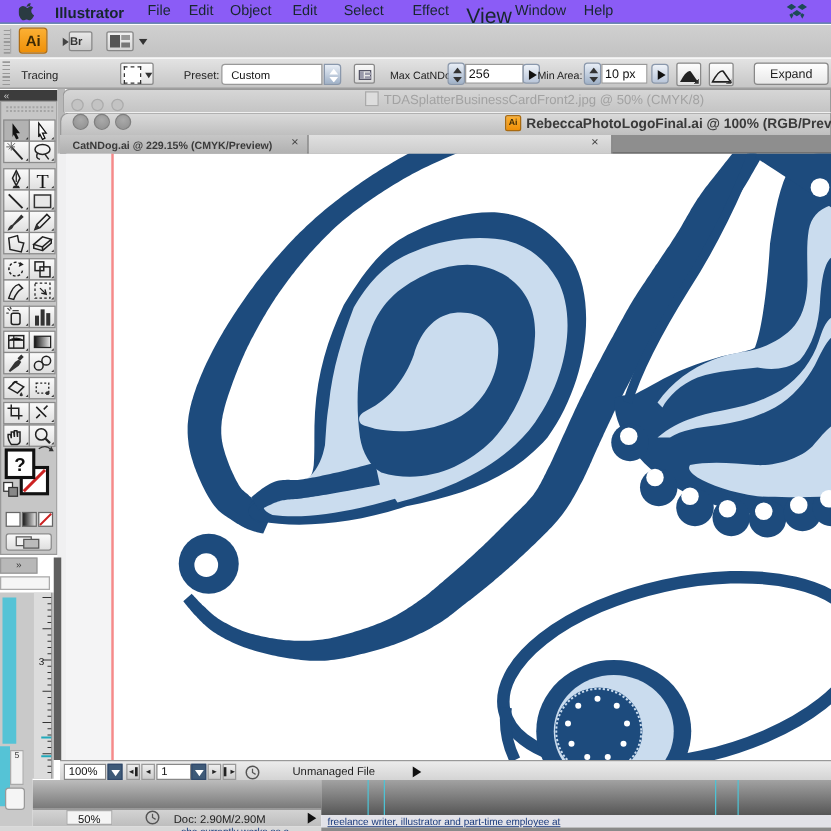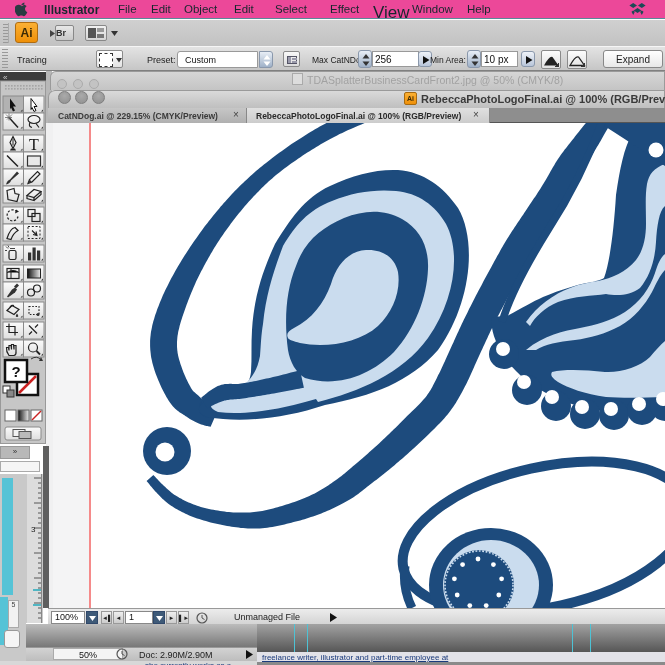--- a/index.html
+++ b/index.html
@@ -1,17 +1,17 @@
 <!DOCTYPE html>
 <html><head><meta charset="utf-8"><style>
 *{margin:0;padding:0;box-sizing:border-box}
 body{width:665px;height:665px;position:relative;font-family:"Liberation Sans",sans-serif;overflow:hidden;background:#fff}
 .abs{position:absolute}
 </style></head><body>
-<div class="abs" style="left:0;top:0;width:665px;height:19px;background:#ec4899;border-bottom:1px solid #5b8a99">
+<div class="abs" style="left:0;top:0;width:665px;height:19px;background:#8b5cf6;border-bottom:1px solid #5b8a99">
 <svg class="abs" style="left:15px;top:2px" width="13" height="15" viewBox="0 0 13 15">
       <path d="M9.4 0.4c-0.9 0.1-1.9 0.65-2.45 1.4-0.5 0.65-0.95 1.6-0.75 2.5 0.95 0 1.9-0.55 2.45-1.2 0.55-0.7 0.95-1.65 0.75-2.7zM12.3 10.2c-0.3 0.75-0.5 1.05-0.95 1.8-0.65 0.95-1.5 2.2-2.55 2.2-0.95 0-1.3-0.65-2.55-0.65-1.25 0-1.6 0.65-2.55 0.65-1.05 0-1.9-1.05-2.55-2.1-1.7-2.65-1.9-5.8-0.85-7.5 0.75-1.15 1.9-1.9 3.05-1.9 1.15 0 1.8 0.65 2.75 0.65 0.95 0 1.5-0.65 2.75-0.65 0.95 0 2 0.55 2.75 1.5-2.4 1.35-2 4.75 0.7 6z" fill="#2a3b42"></path>
     </svg>
 <div class="abs" style="left:44px;top:3px;font-weight:bold;font-size:12px;color:#17272e">Illustrator</div>
 <div class="abs" style="left:118px;top:3px;font-size:11.5px;color:#17272e">File</div>
 <div class="abs" style="left:151px;top:3px;font-size:11.5px;color:#17272e">Edit</div>
 <div class="abs" style="left:184px;top:3px;font-size:11.5px;color:#17272e">Object</div>
 <div class="abs" style="left:234px;top:3px;font-size:11.5px;color:#17272e">Edit</div>
 <div class="abs" style="left:275px;top:3px;font-size:11.5px;color:#17272e">Select</div>
 <div class="abs" style="left:330px;top:3px;font-size:11.5px;color:#17272e">Effect</div>
@@ -126,21 +126,20 @@
 <div class="abs" style="left:74.5px;top:90.5px;width:13px;height:13px;border-radius:50%;background:radial-gradient(circle at 50% 35%,#aaaaaa,#8f8f8f);border:1px solid #7f7f7f"></div>
 <div class="abs" style="left:91.5px;top:90.5px;width:13px;height:13px;border-radius:50%;background:radial-gradient(circle at 50% 35%,#aaaaaa,#8f8f8f);border:1px solid #7f7f7f"></div>
 <div class="abs" style="left:404px;top:92px;width:13px;height:13px;background:linear-gradient(#fbb034,#ef9008);border:1px solid #a86a10;border-radius:2px;color:#402c06;font-weight:bold;font-size:7px;text-align:center;line-height:12px">Ai</div>
 <div class="abs" style="left:421px;top:93px;font-size:11px;font-weight:bold;color:#3a3a3a;white-space:nowrap">RebeccaPhotoLogoFinal.ai @ 100% (RGB/Preview</div>
 <div class="abs" style="left:48px;top:108px;width:617px;height:15px;background:#8e8e8e;border-bottom:1px solid #555"></div>
 <div class="abs" style="left:48px;top:108px;width:199px;height:15px;background:linear-gradient(#c6c6c6,#b0b0b0);border-right:1px solid #888">
     <div class="abs" style="left:10px;top:2.5px;font-size:8.5px;font-weight:bold;color:#3a3a3a;white-space:nowrap">CatNDog.ai @ 229.15% (CMYK/Preview)</div>
     <div class="abs" style="left:185px;top:1px;font-size:10px;color:#444">×</div>
   </div>
 <div class="abs" style="left:247px;top:108px;width:243px;height:15px;background:linear-gradient(#e0e0e0,#cccccc);border-right:1px solid #888">
-    <div class="abs" style="left:9px;top:2.5px;font-size:8.5px;font-weight:bold;color:#2a2a2a;white-space:nowrap">RebeccaPhotoLogoFinal.ai @ 100% (RGB/Preview)</div>
     <div class="abs" style="left:226px;top:1px;font-size:10px;color:#444">×</div>
   </div>
 <div class="abs" style="left:53px;top:123px;width:612px;height:485px;background:#fff;overflow:hidden"></div>
 <svg width="612" height="485" viewBox="53 123 612 485" style="position:absolute;left:53px;top:123px">
     <path d="M 592.7 114.4 L 592.1 115.2 L 591.2 116.3 L 590.3 117.4 L 589.2 118.8 L 588.0 120.2 L 586.8 121.7 L 585.5 123.4 L 584.2 125.0 L 582.8 126.7 L 581.4 128.5 L 580.0 130.2 L 578.7 131.9 L 577.4 133.6 L 576.2 135.1 L 575.0 136.6 L 573.8 138.2 L 572.5 139.7 L 571.3 141.3 L 570.0 142.9 L 568.7 144.5 L 567.4 146.2 L 566.1 147.9 L 564.7 149.6 L 563.4 151.4 L 562.0 153.3 L 560.7 155.1 L 559.4 157.1 L 558.0 159.0 L 556.7 161.1 L 555.4 163.1 L 554.2 165.2 L 552.9 167.2 L 551.8 169.3 L 550.6 171.3 L 549.4 173.4 L 548.3 175.4 L 547.1 177.4 L 546.0 179.4 L 544.9 181.3 L 543.7 183.3 L 542.6 185.1 L 541.4 187.0 L 540.2 188.9 L 539.0 190.8 L 537.7 192.8 L 536.5 194.7 L 535.2 196.7 L 533.8 198.6 L 532.5 200.6 L 531.2 202.6 L 529.8 204.6 L 528.5 206.5 L 527.2 208.5 L 525.9 210.5 L 524.5 212.4 L 523.3 214.4 L 522.0 216.2 L 520.8 218.1 L 519.6 219.9 L 518.3 221.8 L 517.1 223.6 L 515.9 225.5 L 514.6 227.3 L 513.4 229.2 L 512.1 231.1 L 510.9 233.0 L 509.6 234.9 L 508.4 236.9 L 507.2 238.8 L 506.0 240.8 L 504.8 242.8 L 503.6 244.8 L 502.5 246.7 L 501.4 248.6 L 500.3 250.5 L 499.3 252.4 L 498.3 254.3 L 497.2 256.1 L 496.2 258.0 L 495.2 259.8 L 494.2 261.6 L 493.2 263.5 L 492.2 265.3 L 491.2 267.2 L 490.2 269.1 L 489.1 271.0 L 488.0 273.0 L 486.9 275.0 L 485.8 277.0 L 484.7 279.1 L 483.6 281.1 L 482.5 283.2 L 481.5 285.2 L 480.4 287.3 L 479.3 289.3 L 478.2 291.3 L 477.2 293.3 L 476.1 295.3 L 475.1 297.3 L 474.1 299.2 L 473.2 301.1 L 472.2 303.0 L 471.2 304.9 L 470.3 306.8 L 469.3 308.6 L 468.4 310.5 L 467.5 312.4 L 466.6 314.2 L 465.7 316.1 L 464.7 318.0 L 463.8 319.8 L 462.9 321.7 L 462.0 323.6 L 461.1 325.5 L 460.2 327.4 L 459.3 329.3 L 458.5 331.2 L 457.6 333.1 L 456.7 335.0 L 455.9 336.8 L 455.0 338.7 L 454.2 340.6 L 453.4 342.4 L 452.5 344.3 L 451.7 346.1 L 450.8 348.0 L 449.9 349.9 L 449.1 351.8 L 448.2 353.7 L 447.4 355.6 L 446.5 357.5 L 445.7 359.3 L 444.9 361.2 L 444.0 363.0 L 443.2 364.8 L 442.4 366.6 L 441.6 368.3 L 440.8 370.0 L 440.0 371.7 L 439.1 373.4 L 438.2 375.1 L 437.3 376.9 L 436.5 378.7 L 435.6 380.4 L 434.8 382.1 L 433.9 383.7 L 433.1 385.3 L 432.3 386.9 L 431.4 388.4 L 430.6 389.9 L 429.7 391.3 L 428.8 392.8 L 427.8 394.1 L 426.9 395.5 L 425.8 396.9 L 424.7 398.2 L 423.5 399.6 L 422.2 401.0 L 420.9 402.5 L 419.5 403.9 L 418.0 405.4 L 416.5 406.9 L 415.0 408.4 L 413.4 409.9 L 411.8 411.4 L 410.3 413.0 L 408.7 414.5 L 407.1 416.1 L 405.7 417.6 L 404.2 419.0 L 402.7 420.5 L 401.2 422.0 L 399.7 423.5 L 398.3 425.0 L 396.8 426.4 L 395.3 427.9 L 393.8 429.3 L 392.4 430.7 L 391.0 432.1 L 389.6 433.5 L 388.2 434.8 L 386.9 436.1 L 385.6 437.3 L 384.3 438.5 L 383.1 439.6 L 381.9 440.7 L 380.8 441.8 L 379.6 442.9 L 378.5 443.9 L 377.4 445.0 L 376.3 446.0 L 375.1 447.0 L 374.0 448.0 L 372.9 449.0 L 371.7 450.1 L 370.6 451.1 L 369.4 452.1 L 368.2 453.2 L 367.1 454.2 L 365.9 455.2 L 364.8 456.2 L 363.6 457.2 L 362.5 458.2 L 361.3 459.2 L 360.1 460.2 L 359.0 461.2 L 357.8 462.2 L 356.6 463.2 L 355.4 464.2 L 354.2 465.3 L 352.9 466.3 L 351.6 467.4 L 350.4 468.5 L 349.2 469.5 L 348.0 470.5 L 346.9 471.5 L 345.7 472.4 L 344.6 473.4 L 343.5 474.3 L 342.3 475.3 L 341.2 476.2 L 340.0 477.1 L 338.7 478.0 L 337.4 479.0 L 336.0 480.0 L 334.5 481.0 L 333.0 482.1 L 331.4 483.2 L 329.8 484.3 L 328.2 485.4 L 326.5 486.4 L 324.9 487.5 L 323.2 488.6 L 321.5 489.6 L 319.8 490.6 L 318.1 491.6 L 316.4 492.5 L 314.7 493.4 L 312.9 494.3 L 311.2 495.1 L 309.4 496.0 L 307.6 496.8 L 305.8 497.5 L 304.0 498.3 L 302.1 499.0 L 300.2 499.8 L 298.3 500.5 L 296.4 501.2 L 294.4 501.9 L 292.5 502.5 L 290.4 503.2 L 288.4 503.9 L 286.3 504.5 L 284.1 505.2 L 282.0 505.9 L 279.8 506.5 L 277.6 507.2 L 275.3 507.8 L 273.1 508.4 L 270.9 509.0 L 268.7 509.5 L 266.6 510.0 L 264.4 510.5 L 262.3 510.9 L 260.2 511.2 L 258.2 511.5 L 256.1 511.8 L 254.1 512.0 L 252.0 512.2 L 250.0 512.4 L 247.9 512.5 L 245.8 512.6 L 243.7 512.6 L 241.7 512.6 L 239.6 512.6 L 237.5 512.6 L 235.3 512.5 L 233.2 512.4 L 231.1 512.2 L 228.9 512.1 L 226.8 511.9 L 224.6 511.6 L 222.4 511.3 L 220.1 511.0 L 217.9 510.6 L 215.7 510.3 L 213.4 509.8 L 211.2 509.4 L 209.0 508.9 L 206.9 508.4 L 204.8 507.9 L 202.8 507.4 L 200.8 506.9 L 198.9 506.3 L 197.1 505.7 L 195.3 505.1 L 193.6 504.5 L 191.9 503.8 L 190.2 503.1 L 188.6 502.4 L 187.0 501.7 L 185.4 500.9 L 183.9 500.2 L 182.4 499.4 L 181.0 498.6 L 179.6 497.9 L 178.2 497.1 L 176.9 496.3 L 175.7 495.6 L 174.6 494.9 L 173.6 494.2 L 172.6 493.4 L 171.6 492.7 L 170.7 491.9 L 169.7 491.1 L 168.8 490.3 L 167.9 489.5 L 167.0 488.7 L 166.2 487.9 L 165.3 487.1 L 164.4 486.2 L 163.5 485.4 L 162.6 484.6 L 161.8 483.9 L 161.0 483.0 L 160.1 482.2 L 159.3 481.3 L 158.5 480.5 L 157.7 479.6 L 156.9 478.8 L 156.2 478.0 L 155.5 477.3 L 154.9 476.6 L 154.3 476.0 L 153.8 475.5 L 153.4 475.0 L 146.6 481.0 L 147.0 481.4 L 147.4 482.0 L 147.9 482.6 L 148.5 483.3 L 149.2 484.1 L 149.8 485.0 L 150.6 485.9 L 151.4 486.8 L 152.2 487.8 L 153.0 488.7 L 153.9 489.7 L 154.7 490.7 L 155.6 491.7 L 156.5 492.6 L 157.3 493.4 L 158.1 494.3 L 159.0 495.2 L 159.8 496.1 L 160.7 497.0 L 161.7 497.9 L 162.6 498.9 L 163.7 499.8 L 164.7 500.8 L 165.9 501.8 L 167.1 502.8 L 168.3 503.8 L 169.7 504.7 L 171.1 505.7 L 172.5 506.6 L 173.9 507.5 L 175.4 508.4 L 177.0 509.3 L 178.6 510.2 L 180.2 511.1 L 181.9 511.9 L 183.7 512.8 L 185.5 513.7 L 187.3 514.5 L 189.2 515.4 L 191.1 516.2 L 193.1 516.9 L 195.1 517.7 L 197.1 518.4 L 199.3 519.1 L 201.4 519.8 L 203.7 520.5 L 205.9 521.1 L 208.2 521.8 L 210.6 522.4 L 212.9 523.0 L 215.3 523.6 L 217.7 524.1 L 220.1 524.6 L 222.4 525.1 L 224.8 525.5 L 227.1 525.9 L 229.4 526.3 L 231.6 526.7 L 233.9 527.0 L 236.2 527.3 L 238.5 527.6 L 240.8 527.9 L 243.1 528.1 L 245.5 528.3 L 247.8 528.5 L 250.2 528.6 L 252.6 528.6 L 255.0 528.6 L 257.4 528.6 L 259.8 528.5 L 262.3 528.3 L 264.8 528.0 L 267.3 527.7 L 269.8 527.3 L 272.3 526.9 L 274.8 526.5 L 277.2 526.0 L 279.7 525.5 L 282.1 524.9 L 284.5 524.4 L 286.8 523.8 L 289.1 523.2 L 291.4 522.7 L 293.6 522.1 L 295.8 521.6 L 298.0 521.0 L 300.2 520.4 L 302.4 519.8 L 304.5 519.2 L 306.6 518.5 L 308.8 517.8 L 310.9 517.1 L 313.0 516.4 L 315.1 515.7 L 317.1 515.0 L 319.2 514.2 L 321.3 513.4 L 323.3 512.6 L 325.4 511.7 L 327.5 510.8 L 329.6 509.9 L 331.6 509.0 L 333.7 508.0 L 335.7 507.0 L 337.7 506.1 L 339.7 505.1 L 341.6 504.1 L 343.5 503.1 L 345.3 502.1 L 347.1 501.0 L 348.9 500.0 L 350.6 499.0 L 352.3 498.0 L 353.9 496.9 L 355.5 495.8 L 357.0 494.7 L 358.5 493.7 L 359.9 492.6 L 361.3 491.6 L 362.6 490.5 L 363.8 489.5 L 365.1 488.5 L 366.3 487.5 L 367.5 486.6 L 368.6 485.7 L 369.8 484.7 L 371.1 483.8 L 372.4 482.8 L 373.6 481.8 L 374.9 480.8 L 376.2 479.9 L 377.4 478.9 L 378.7 477.9 L 379.9 476.9 L 381.2 475.9 L 382.4 474.9 L 383.7 473.9 L 384.9 472.9 L 386.2 471.9 L 387.4 470.9 L 388.7 469.9 L 389.9 468.9 L 391.1 467.9 L 392.3 466.9 L 393.6 465.9 L 394.8 464.9 L 396.0 463.8 L 397.2 462.8 L 398.5 461.7 L 399.8 460.6 L 401.1 459.5 L 402.4 458.4 L 403.8 457.2 L 405.1 455.9 L 406.6 454.7 L 408.0 453.4 L 409.5 452.1 L 411.0 450.7 L 412.6 449.3 L 414.1 447.9 L 415.7 446.4 L 417.3 445.0 L 418.9 443.5 L 420.5 442.0 L 422.1 440.5 L 423.7 439.0 L 425.3 437.4 L 426.9 435.9 L 428.4 434.5 L 429.9 433.0 L 431.4 431.5 L 433.0 430.0 L 434.6 428.4 L 436.2 426.8 L 437.9 425.1 L 439.5 423.4 L 441.2 421.7 L 442.8 420.0 L 444.4 418.2 L 446.0 416.3 L 447.6 414.4 L 449.1 412.5 L 450.6 410.6 L 452.0 408.6 L 453.3 406.7 L 454.6 404.8 L 455.8 402.9 L 456.9 401.1 L 458.0 399.2 L 459.1 397.3 L 460.1 395.5 L 461.1 393.7 L 462.1 391.9 L 463.0 390.2 L 463.9 388.4 L 464.9 386.6 L 465.9 384.7 L 466.9 382.8 L 467.8 380.8 L 468.7 378.9 L 469.6 376.9 L 470.5 375.0 L 471.4 373.1 L 472.2 371.2 L 473.1 369.3 L 473.9 367.4 L 474.7 365.5 L 475.5 363.7 L 476.3 361.9 L 477.2 360.0 L 478.0 358.2 L 478.9 356.3 L 479.7 354.4 L 480.6 352.6 L 481.4 350.7 L 482.3 348.9 L 483.1 347.0 L 484.0 345.2 L 484.8 343.4 L 485.7 341.5 L 486.5 339.7 L 487.4 337.9 L 488.2 336.1 L 489.1 334.3 L 489.9 332.5 L 490.8 330.6 L 491.7 328.8 L 492.6 327.0 L 493.5 325.2 L 494.4 323.4 L 495.3 321.6 L 496.2 319.8 L 497.1 318.0 L 498.0 316.1 L 499.0 314.3 L 499.9 312.4 L 500.9 310.6 L 501.9 308.7 L 502.9 306.8 L 503.9 304.9 L 504.9 302.9 L 506.0 300.9 L 507.0 298.9 L 508.1 296.9 L 509.2 294.9 L 510.3 292.9 L 511.4 290.9 L 512.5 288.8 L 513.6 286.8 L 514.7 284.8 L 515.7 282.8 L 516.8 280.8 L 517.8 278.9 L 518.8 276.9 L 519.8 275.0 L 520.7 273.1 L 521.7 271.2 L 522.6 269.3 L 523.5 267.5 L 524.4 265.7 L 525.3 263.9 L 526.2 262.1 L 527.1 260.4 L 528.1 258.6 L 529.0 256.9 L 530.0 255.2 L 531.0 253.4 L 532.1 251.7 L 533.2 250.0 L 534.3 248.2 L 535.5 246.5 L 536.7 244.7 L 537.9 242.9 L 539.1 241.1 L 540.4 239.3 L 541.6 237.4 L 542.9 235.5 L 544.2 233.6 L 545.5 231.6 L 546.7 229.6 L 548.0 227.7 L 549.2 225.7 L 550.5 223.8 L 551.8 221.8 L 553.0 219.7 L 554.3 217.7 L 555.6 215.6 L 556.9 213.6 L 558.2 211.5 L 559.5 209.4 L 560.8 207.3 L 562.0 205.2 L 563.3 203.1 L 564.6 201.0 L 565.8 198.8 L 567.0 196.7 L 568.2 194.5 L 569.4 192.4 L 570.5 190.3 L 571.6 188.2 L 572.7 186.1 L 573.8 184.1 L 574.8 182.1 L 575.9 180.2 L 576.9 178.3 L 577.9 176.5 L 579.0 174.7 L 580.0 173.0 L 581.0 171.2 L 582.1 169.5 L 583.2 167.8 L 584.3 166.1 L 585.4 164.5 L 586.6 162.8 L 587.7 161.1 L 588.9 159.4 L 590.1 157.6 L 591.2 155.9 L 592.4 154.2 L 593.6 152.4 L 594.7 150.6 L 595.8 148.9 L 596.9 147.1 L 598.1 145.2 L 599.2 143.3 L 600.3 141.4 L 601.4 139.4 L 602.5 137.5 L 603.6 135.6 L 604.6 133.8 L 605.6 132.1 L 606.5 130.5 L 607.4 129.0 L 608.1 127.7 L 608.7 126.6 L 609.3 125.6 Z" fill="#1d4b7d"></path>
     <circle cx="167" cy="451" r="24" fill="#1d4b7d"></circle>
     <circle cx="165" cy="452" r="9.5" fill="#fff"></circle>
     <path d="M 372.6 101.2 L 370.9 102.0 L 369.0 102.9 L 366.6 103.9 L 364.0 105.1 L 361.1 106.4 L 358.0 107.8 L 354.7 109.3 L 351.4 110.8 L 348.1 112.3 L 344.7 113.9 L 341.4 115.4 L 338.2 116.9 L 335.2 118.4 L 332.4 119.9 L 329.8 121.2 L 327.2 122.6 L 324.7 123.9 L 322.2 125.3 L 319.8 126.6 L 317.4 128.0 L 315.0 129.3 L 312.7 130.7 L 310.4 132.1 L 308.0 133.5 L 305.7 134.9 L 303.4 136.4 L 301.1 137.9 L 298.7 139.4 L 296.3 140.9 L 293.9 142.5 L 291.5 144.1 L 289.1 145.8 L 286.7 147.5 L 284.3 149.2 L 281.9 150.9 L 279.6 152.6 L 277.2 154.3 L 274.9 156.0 L 272.6 157.8 L 270.4 159.5 L 268.2 161.2 L 266.0 162.9 L 263.9 164.5 L 261.9 166.2 L 259.9 167.8 L 257.9 169.5 L 256.0 171.1 L 254.1 172.8 L 252.2 174.4 L 250.4 176.1 L 248.6 177.7 L 246.8 179.4 L 245.0 181.0 L 243.3 182.7 L 241.6 184.3 L 239.8 186.0 L 238.1 187.7 L 236.4 189.4 L 234.8 191.1 L 233.2 192.8 L 231.5 194.5 L 230.0 196.2 L 228.4 197.9 L 226.8 199.7 L 225.3 201.4 L 223.8 203.1 L 222.2 204.9 L 220.7 206.6 L 219.2 208.4 L 217.7 210.2 L 216.2 212.0 L 214.8 213.8 L 213.3 215.6 L 211.8 217.4 L 210.4 219.2 L 208.9 221.0 L 207.5 222.9 L 206.0 224.7 L 204.6 226.6 L 203.2 228.5 L 201.8 230.5 L 200.3 232.4 L 198.9 234.4 L 197.5 236.4 L 196.1 238.4 L 194.6 240.5 L 193.2 242.6 L 191.7 244.7 L 190.3 246.8 L 188.9 249.0 L 187.4 251.2 L 186.0 253.4 L 184.6 255.6 L 183.2 257.8 L 181.8 260.0 L 180.5 262.2 L 179.1 264.4 L 177.9 266.6 L 176.6 268.8 L 175.3 271.0 L 174.1 273.2 L 172.9 275.4 L 171.7 277.6 L 170.5 279.8 L 169.4 282.0 L 168.3 284.2 L 167.2 286.4 L 166.1 288.6 L 165.0 290.8 L 164.0 292.9 L 163.0 295.1 L 162.1 297.3 L 161.2 299.4 L 160.3 301.6 L 159.4 303.7 L 158.6 305.9 L 157.7 308.0 L 156.9 310.2 L 156.2 312.4 L 155.4 314.6 L 154.7 316.7 L 154.1 318.9 L 153.4 321.0 L 152.9 323.1 L 152.3 325.3 L 151.9 327.4 L 151.5 329.4 L 151.1 331.3 L 150.8 333.3 L 150.6 335.2 L 150.4 337.1 L 150.2 339.0 L 150.1 340.8 L 150.1 342.7 L 150.1 344.5 L 150.1 346.3 L 150.2 348.1 L 150.3 349.9 L 150.5 351.7 L 150.7 353.5 L 150.9 355.5 L 151.2 357.4 L 151.6 359.3 L 152.0 361.1 L 152.4 363.0 L 152.9 364.8 L 153.4 366.6 L 154.0 368.4 L 154.5 370.2 L 155.1 371.9 L 155.7 373.7 L 156.4 375.4 L 157.0 377.1 L 157.7 378.8 L 158.4 380.5 L 159.2 382.3 L 160.0 384.2 L 160.8 386.0 L 161.7 387.9 L 162.6 389.7 L 163.5 391.5 L 164.4 393.3 L 165.4 395.1 L 166.4 396.9 L 167.4 398.5 L 168.4 400.2 L 169.4 401.7 L 170.5 403.3 L 171.6 404.8 L 172.8 406.2 L 174.0 407.5 L 175.2 408.7 L 176.4 409.8 L 177.6 410.8 L 178.7 411.6 L 179.8 412.4 L 180.8 413.0 L 181.6 413.6 L 182.5 414.1 L 183.2 414.5 L 183.8 414.9 L 184.5 415.3 L 185.3 415.9 L 186.2 416.5 L 187.1 417.1 L 188.0 417.7 L 188.9 418.3 L 189.8 418.9 L 190.8 419.4 L 191.7 420.0 L 192.7 420.5 L 193.7 421.1 L 194.6 421.6 L 195.6 422.1 L 196.6 422.6 L 197.7 423.1 L 198.8 423.5 L 200.0 424.0 L 201.1 424.4 L 202.3 424.8 L 203.4 425.1 L 204.5 425.4 L 205.5 425.7 L 206.5 425.9 L 207.4 426.1 L 208.3 426.3 L 209.0 426.5 L 209.7 426.6 L 210.2 426.7 L 210.6 426.8 L 217.4 411.2 L 216.9 410.9 L 216.3 410.6 L 215.7 410.2 L 215.0 409.7 L 214.3 409.3 L 213.6 408.8 L 212.9 408.3 L 212.1 407.8 L 211.4 407.3 L 210.7 406.8 L 210.0 406.3 L 209.4 405.8 L 208.8 405.4 L 208.3 404.9 L 207.8 404.5 L 207.2 404.0 L 206.6 403.5 L 206.1 402.9 L 205.5 402.4 L 204.8 401.8 L 204.2 401.2 L 203.6 400.6 L 203.0 400.0 L 202.3 399.3 L 201.6 398.7 L 201.0 398.0 L 200.3 397.4 L 199.5 396.7 L 198.6 395.8 L 197.7 395.0 L 196.8 394.3 L 196.1 393.7 L 195.4 393.1 L 194.8 392.6 L 194.3 392.1 L 193.8 391.7 L 193.4 391.3 L 193.1 390.9 L 192.7 390.4 L 192.3 389.9 L 192.0 389.4 L 191.5 388.7 L 191.0 387.9 L 190.4 386.8 L 189.7 385.6 L 189.0 384.3 L 188.3 382.9 L 187.6 381.5 L 186.9 380.0 L 186.1 378.4 L 185.4 376.8 L 184.7 375.3 L 184.1 373.7 L 183.4 372.2 L 182.9 370.7 L 182.3 369.2 L 181.8 367.8 L 181.3 366.3 L 180.8 364.9 L 180.3 363.5 L 179.9 362.1 L 179.5 360.7 L 179.1 359.4 L 178.7 358.0 L 178.4 356.7 L 178.1 355.4 L 177.9 354.2 L 177.6 352.9 L 177.5 351.7 L 177.3 350.5 L 177.2 349.2 L 177.1 347.9 L 177.0 346.7 L 177.0 345.5 L 177.0 344.3 L 177.0 343.1 L 177.0 341.9 L 177.1 340.7 L 177.2 339.5 L 177.3 338.3 L 177.4 336.9 L 177.6 335.6 L 177.9 334.1 L 178.1 332.6 L 178.4 331.1 L 178.8 329.5 L 179.2 327.9 L 179.6 326.1 L 180.1 324.3 L 180.6 322.5 L 181.2 320.6 L 181.8 318.7 L 182.4 316.7 L 183.1 314.8 L 183.8 312.8 L 184.5 310.8 L 185.2 308.7 L 185.9 306.7 L 186.6 304.7 L 187.4 302.7 L 188.2 300.6 L 189.0 298.6 L 189.8 296.5 L 190.6 294.4 L 191.5 292.3 L 192.4 290.2 L 193.3 288.0 L 194.2 285.9 L 195.2 283.8 L 196.1 281.6 L 197.1 279.5 L 198.1 277.4 L 199.2 275.3 L 200.2 273.2 L 201.3 271.0 L 202.5 268.9 L 203.6 266.7 L 204.8 264.5 L 206.0 262.3 L 207.2 260.2 L 208.4 258.0 L 209.6 255.9 L 210.8 253.8 L 212.1 251.7 L 213.3 249.6 L 214.5 247.6 L 215.7 245.7 L 216.9 243.7 L 218.2 241.8 L 219.4 239.9 L 220.6 238.0 L 221.9 236.2 L 223.1 234.4 L 224.4 232.5 L 225.7 230.7 L 227.0 228.9 L 228.3 227.2 L 229.6 225.4 L 230.9 223.6 L 232.3 221.8 L 233.6 220.0 L 235.0 218.3 L 236.3 216.5 L 237.7 214.8 L 239.1 213.1 L 240.5 211.4 L 241.9 209.7 L 243.3 208.0 L 244.7 206.3 L 246.1 204.7 L 247.6 203.0 L 249.1 201.3 L 250.6 199.7 L 252.2 198.0 L 253.7 196.3 L 255.3 194.7 L 256.9 193.0 L 258.5 191.4 L 260.1 189.7 L 261.7 188.1 L 263.4 186.5 L 265.1 184.8 L 266.8 183.2 L 268.5 181.6 L 270.3 180.0 L 272.2 178.4 L 274.0 176.8 L 276.0 175.1 L 278.0 173.5 L 280.0 171.9 L 282.1 170.2 L 284.3 168.6 L 286.5 166.9 L 288.8 165.3 L 291.1 163.6 L 293.4 162.0 L 295.7 160.4 L 298.0 158.8 L 300.4 157.2 L 302.7 155.6 L 305.0 154.1 L 307.3 152.6 L 309.6 151.2 L 311.8 149.8 L 314.0 148.4 L 316.3 147.0 L 318.5 145.7 L 320.7 144.3 L 323.0 143.0 L 325.2 141.8 L 327.5 140.5 L 329.8 139.2 L 332.2 137.9 L 334.6 136.7 L 337.1 135.4 L 339.6 134.1 L 342.3 132.9 L 345.1 131.5 L 348.2 130.1 L 351.4 128.7 L 354.8 127.2 L 358.1 125.8 L 361.4 124.4 L 364.6 123.0 L 367.7 121.7 L 370.6 120.5 L 373.3 119.4 L 375.7 118.4 L 377.8 117.5 L 379.4 116.8 Z" fill="#1d4b7d"></path>
     <circle cx="209" cy="408" r="10" fill="#1d4b7d"></circle>
     <path d="M 325 405 C 283 419 240 423 208 417 C 198 414 196 408 203 403 C 214 396 228 399 240 390 C 248 384 250 380 251 372 C 252 358 251 344 252 330 C 254 298 262 272 275 244 C 290 220 304 198 330 186 C 353 175 376 169 398 170 C 423 172 443 186 458 208 C 478 242 470 306 438 350 C 410 382 372 396 325 405 Z" fill="#1d4b7d"></path>
@@ -415,21 +414,21 @@
       <circle cx="6" cy="6" r="5" fill="none" stroke="#555" stroke-width="1.2"></circle>
       <path d="M6 3 L6 6 L8.5 7.5" stroke="#555" stroke-width="1" fill="none"></path>
     </svg>
 <div class="abs" style="left:186px;top:3px;font-size:9px;color:#222">Unmanaged File</div>
 <svg class="abs" style="left:282px;top:4px" width="8" height="10">
       <path d="M0 0 L7 4.5 L0 9 Z" fill="#111"></path>
     </svg>
 </div>
 <div class="abs" style="left:26px;top:624px;width:231px;height:23px;background:linear-gradient(#bcbcbc,#787878)"></div>
 <div class="abs" style="left:26px;top:647px;width:231px;height:14px;background:linear-gradient(#d3d3d3,#bdbdbd);border-top:1px solid #999"></div>
-<div class="abs" style="left:53px;top:648px;width:70px;height:12px;background:#f4f4f4;border:1px solid #aaa;font-size:9px;color:#111;text-align:center;line-height:12px">50%</div>
+<div class="abs" style="left:53px;top:648px;width:37px;height:12px;background:#f4f4f4;border:1px solid #aaa;font-size:9px;color:#111;text-align:center;line-height:12px">50%</div>
 <svg class="abs" style="left:116px;top:648px" width="12" height="12">
     <circle cx="6" cy="6" r="5" fill="none" stroke="#555" stroke-width="1.2"></circle>
     <path d="M6 3 L6 6 L8.5 7.5" stroke="#555" stroke-width="1" fill="none"></path>
   </svg>
 <div class="abs" style="left:139px;top:650px;font-size:9px;color:#222">Doc: 2.90M/2.90M</div>
 <svg class="abs" style="left:246px;top:650px" width="8" height="10">
     <path d="M0 0 L7 4.5 L0 9 Z" fill="#111"></path>
   </svg>
 <div class="abs" style="left:257px;top:624px;width:408px;height:28px;background:linear-gradient(#a2a2a2,#565656)"></div>
 <div class="abs" style="left:294px;top:624px;width:1px;height:28px;background:#4ec2d4"></div>

